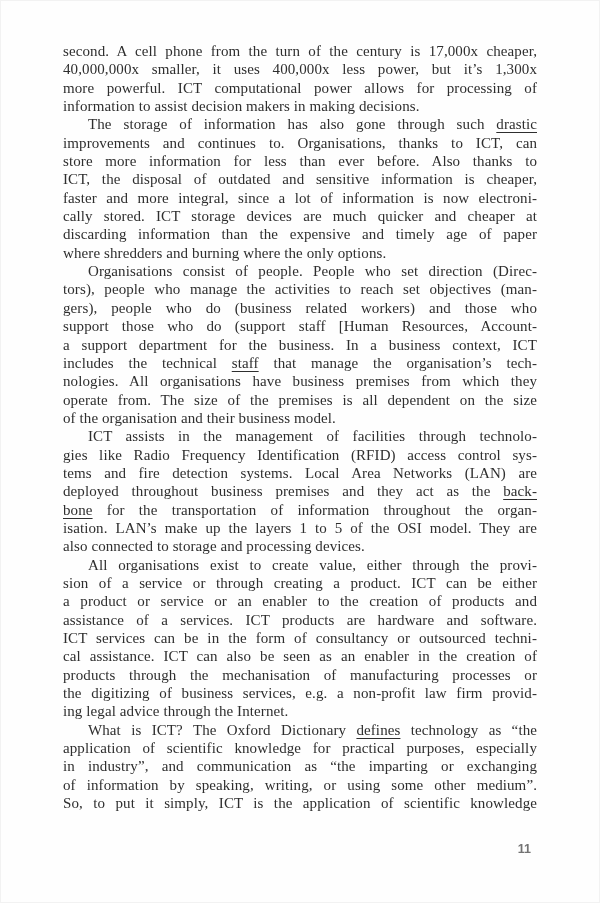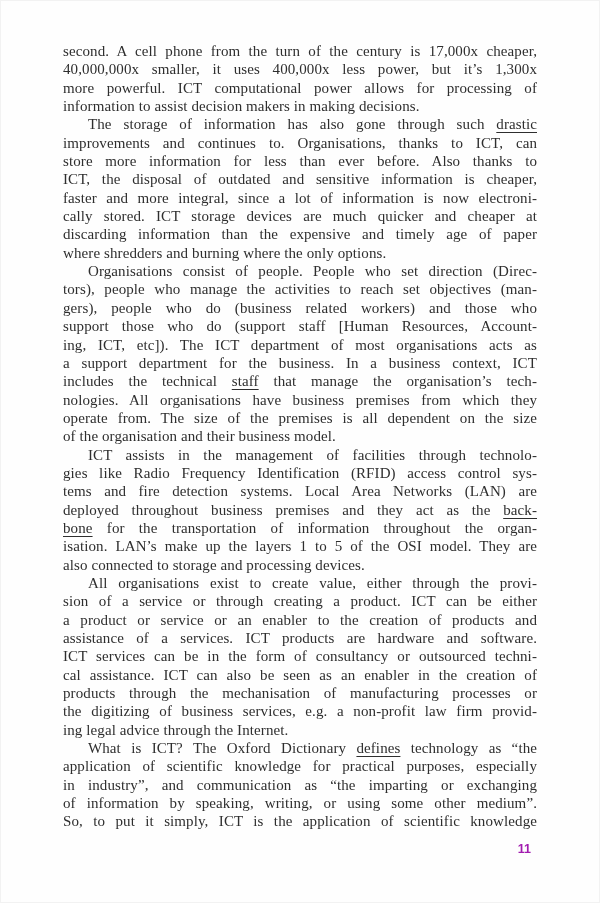--- a/index.html
+++ b/index.html
@@ -40,21 +40,21 @@
   }
   .page-number {
     position: absolute;
     left: 62px;
     top: 841px;
     width: 468px;
     text-align: right;
     font-family: "Liberation Sans", "DejaVu Sans", sans-serif;
     font-size: 12.5px;
     font-weight: bold;
-    color: #a21caf;
+    color: #737373;
   }
 </style>
 </head>
 <body>
 
 <div class="page">
   <div class="page-text">
       <div class="para">
         <div class="line">second. A cell phone from the turn of the century is 17,000x cheaper,</div>
         <div class="line">40,000,000x smaller, it uses 400,000x less power, but it’s 1,300x</div>
@@ -69,21 +69,20 @@
         <div class="line">faster and more integral, since a lot of information is now electroni-</div>
         <div class="line">cally stored. ICT storage devices are much quicker and cheaper at</div>
         <div class="line">discarding information than the expensive and timely age of paper</div>
         <div class="line lastline">where shredders and burning where the only options.</div>
       </div>
       <div class="para">
         <div class="line indent">Organisations consist of people. People who set direction (Direc-</div>
         <div class="line">tors), people who manage the activities to reach set objectives (man-</div>
         <div class="line">gers), people who do (business related workers) and those who</div>
         <div class="line">support those who do (support staff [Human Resources, Account-</div>
-        <div class="line">ing, ICT, etc]). The ICT department of most organisations acts as</div>
         <div class="line">a support department for the business. In a business context, ICT</div>
         <div class="line">includes the technical <u>staff</u> that manage the organisation’s tech-</div>
         <div class="line">nologies. All organisations have business premises from which they</div>
         <div class="line">operate from. The size of the premises is all dependent on the size</div>
         <div class="line lastline">of the organisation and their business model.</div>
       </div>
       <div class="para">
         <div class="line indent">ICT assists in the management of facilities through technolo-</div>
         <div class="line">gies like Radio Frequency Identification (RFID) access control sys-</div>
         <div class="line">tems and fire detection systems. Local Area Networks (LAN) are</div>

